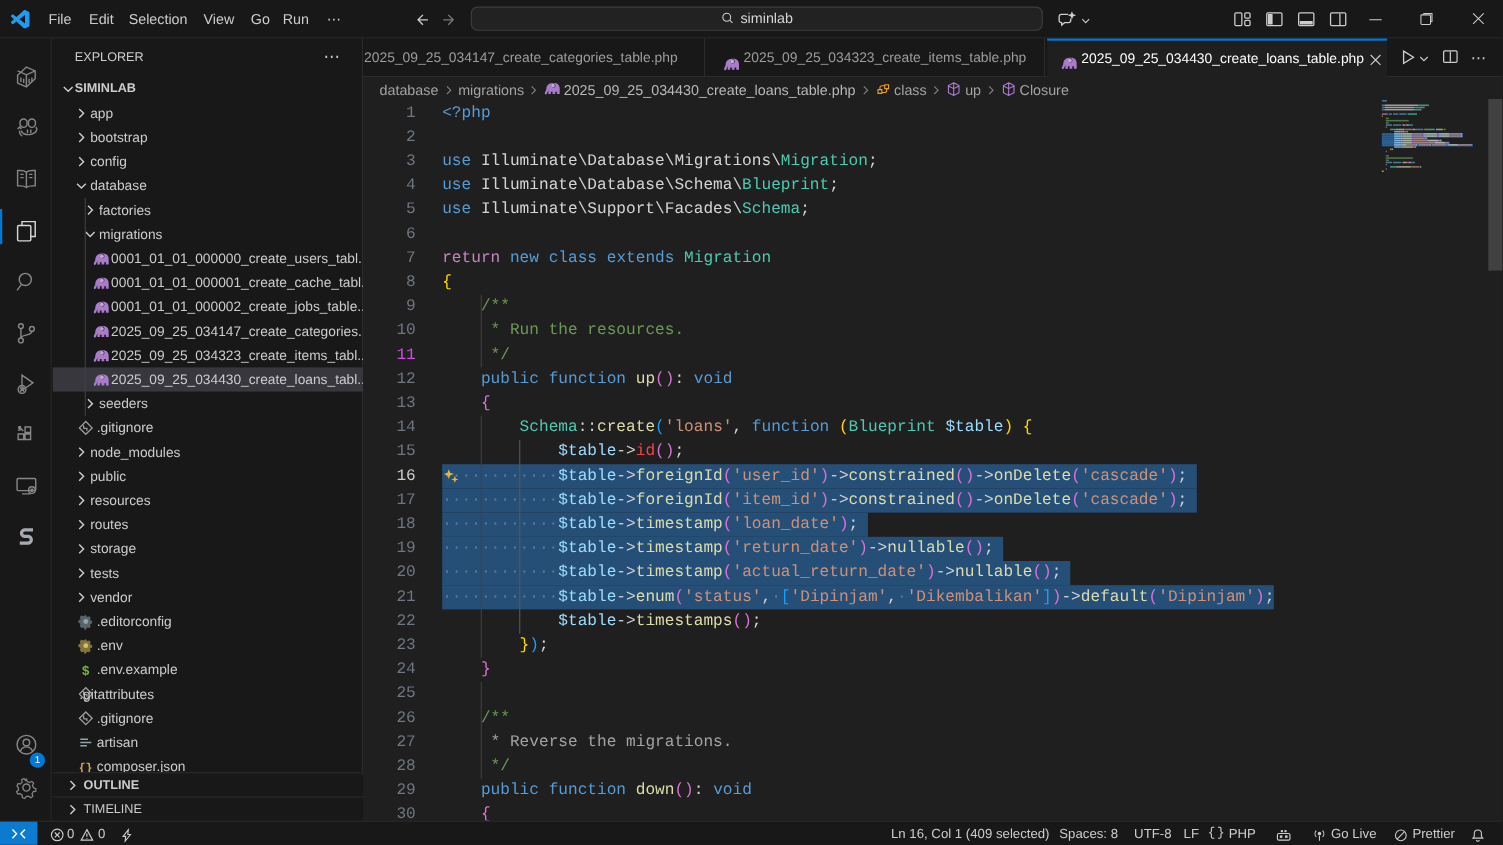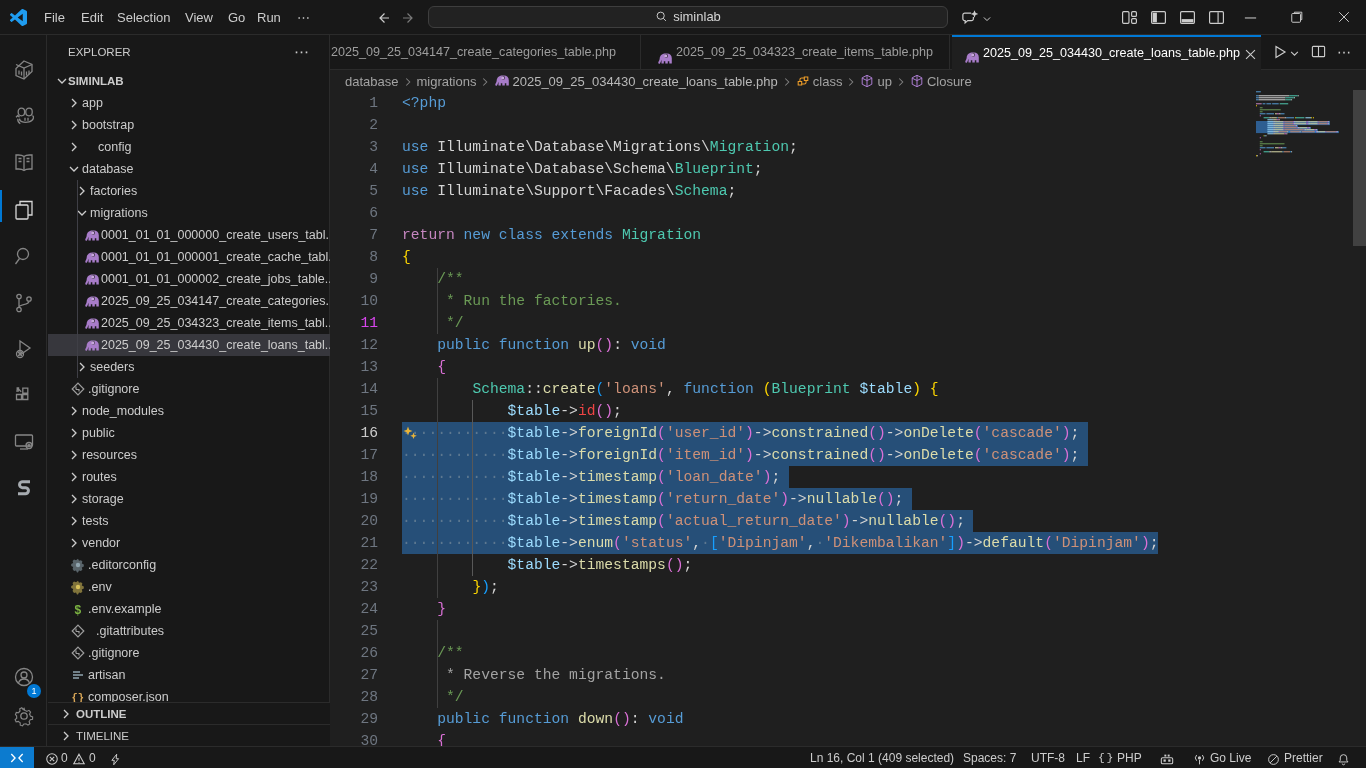--- a/index.html
+++ b/index.html
@@ -179,21 +179,21 @@
 <div class="tr" style="top:114px;">
 <span style="left:18px" class="twp"><svg class="tw" viewBox="0 0 16 16">
           <path d="M6 4l4 4-4 4" fill="none" stroke="#cccccc" stroke-width="1.3"></path>
         </svg></span>
       <span class="tl" style="left:34px">bootstrap</span>
 </div>
 <div class="tr" style="top:136px;">
 <span style="left:18px" class="twp"><svg class="tw" viewBox="0 0 16 16">
           <path d="M6 4l4 4-4 4" fill="none" stroke="#cccccc" stroke-width="1.3"></path>
         </svg></span>
-      <span class="tl" style="left:50px">config</span>
+      <span class="tl" style="left:34px">config</span>
 </div>
 <div class="tr" style="top:158px;">
 <span style="left:18px" class="twp"><svg class="tw" viewBox="0 0 16 16">
           <path d="M4 6l4 4 4-4" fill="none" stroke="#cccccc" stroke-width="1.3"></path>
         </svg></span>
       <span class="tl" style="left:34px">database</span>
 </div>
 <div class="tr" style="top:180px;">
 <span style="left:26px" class="twp"><svg class="tw" viewBox="0 0 16 16">
           <path d="M6 4l4 4-4 4" fill="none" stroke="#cccccc" stroke-width="1.3"></path>
@@ -325,21 +325,21 @@
 <span style="left:22px" class="twp"><svg class="fi" viewBox="0 0 16 16">
           <text x="4.5" y="12.5" font-size="12" font-family="Liberation Sans" fill="#7cb342" font-weight="bold">$</text>
         </svg></span>
       <span class="tl" style="left:40px">.env.example</span>
 </div>
 <div class="tr" style="top:620px;">
 <span style="left:22px" class="twp"><svg class="fi" viewBox="0 0 16 16">
           <path fill="none" stroke="#9e9e9e" stroke-width="1.2" d="M8 2.2L13.8 8 8 13.8 2.2 8z"></path>
           <path stroke="#9e9e9e" stroke-width="1.2" d="M6 5.5v3M6 8.5h3v2" fill="none"></path>
         </svg></span>
-      <span class="tl" style="left:48px">.gitattributes</span>
+      <span class="tl" style="left:24px">.gitattributes</span>
 </div>
 <div class="tr" style="top:642px;">
 <span style="left:22px" class="twp"><svg class="fi" viewBox="0 0 16 16">
           <path fill="none" stroke="#9e9e9e" stroke-width="1.2" d="M8 2.2L13.8 8 8 13.8 2.2 8z"></path>
           <path stroke="#9e9e9e" stroke-width="1.2" d="M6 5.5v3M6 8.5h3v2" fill="none"></path>
         </svg></span>
       <span class="tl" style="left:40px">.gitignore</span>
 </div>
 <div class="tr" style="top:664px;">
 <span style="left:22px" class="twp"><svg class="fi" viewBox="0 0 16 16">
@@ -445,21 +445,21 @@
 <div class="ln" style="top:180px;color:#6e7681">5</div>
 <div class="cl" style="top:180px"><span style="color:#569cd6">use</span><span style="color:#d4d4d4"> Illuminate\Support\Facades\</span><span style="color:#4ec9b0">Schema</span><span style="color:#d4d4d4">;</span></div>
 <div class="ln" style="top:202px;color:#6e7681">6</div>
 <div class="ln" style="top:224px;color:#6e7681">7</div>
 <div class="cl" style="top:224px"><span style="color:#c586c0">return</span><span style="color:#d4d4d4"> </span><span style="color:#569cd6">new</span><span style="color:#d4d4d4"> </span><span style="color:#569cd6">class</span><span style="color:#d4d4d4"> </span><span style="color:#569cd6">extends</span><span style="color:#d4d4d4"> </span><span style="color:#4ec9b0">Migration</span></div>
 <div class="ln" style="top:246px;color:#6e7681">8</div>
 <div class="cl" style="top:246px"><span style="color:#ffd700">{</span></div>
 <div class="ln" style="top:268px;color:#6e7681">9</div>
 <div class="cl" style="top:268px"><span style="color:#d4d4d4">    </span><span style="color:#6a9955">/**</span></div>
 <div class="ln" style="top:290px;color:#6e7681">10</div>
-<div class="cl" style="top:290px"><span style="color:#d4d4d4">    </span><span style="color:#6a9955"> * Run the factories.</span></div>
+<div class="cl" style="top:290px"><span style="color:#d4d4d4">    </span><span style="color:#6a9955"> * Run the resources.</span></div>
 <div class="ln" style="top:312px;color:#d946ef">11</div>
 <div class="cl" style="top:312px"><span style="color:#d4d4d4">    </span><span style="color:#6a9955"> */</span></div>
 <div class="ln" style="top:334px;color:#6e7681">12</div>
 <div class="cl" style="top:334px"><span style="color:#d4d4d4">    </span><span style="color:#569cd6">public</span><span style="color:#d4d4d4"> </span><span style="color:#569cd6">function</span><span style="color:#d4d4d4"> </span><span style="color:#dcdcaa">up</span><span style="color:#da70d6">()</span><span style="color:#d4d4d4">: </span><span style="color:#569cd6">void</span></div>
 <div class="ln" style="top:356px;color:#6e7681">13</div>
 <div class="cl" style="top:356px"><span style="color:#d4d4d4">    </span><span style="color:#da70d6">{</span></div>
 <div class="ln" style="top:378px;color:#6e7681">14</div>
 <div class="cl" style="top:378px"><span style="color:#d4d4d4">        </span><span style="color:#4ec9b0">Schema</span><span style="color:#d4d4d4">::</span><span style="color:#dcdcaa">create</span><span style="color:#179fff">(</span><span style="color:#ce9178">'loans'</span><span style="color:#d4d4d4">, </span><span style="color:#569cd6">function</span><span style="color:#d4d4d4"> </span><span style="color:#ffd700">(</span><span style="color:#4ec9b0">Blueprint</span><span style="color:#d4d4d4"> </span><span style="color:#9cdcfe">$table</span><span style="color:#ffd700">)</span><span style="color:#d4d4d4"> </span><span style="color:#ffd700">{</span></div>
 <div class="ln" style="top:400px;color:#6e7681">15</div>
 <div class="cl" style="top:400px"><span style="color:#d4d4d4">            </span><span style="color:#9cdcfe">$table</span><span style="color:#d4d4d4">-&gt;</span><span style="color:#ef4444">id</span><span style="color:#da70d6">()</span><span style="color:#d4d4d4">;</span></div>
@@ -669,21 +669,21 @@
         </svg></span>
 <span style="position:absolute;left:61px">0</span>
 <span style="position:absolute;left:72px;top:4px"><svg width="14" height="14" viewBox="0 0 16 16">
           <path fill="none" stroke="#cccccc" stroke-width="1.2" d="M8 2.5l6 11H2zM8 6.5v3.5M8 11.5v.8"></path>
         </svg></span>
 <span style="position:absolute;left:89px">0</span>
 <span style="position:absolute;left:109px;top:4px"><svg width="13" height="13" viewBox="0 0 16 16">
           <path fill="none" stroke="#cccccc" stroke-width="1.2" d="M9.5 1.5L3.5 9h3L5.8 14.5l6-7.5h-3z"></path>
         </svg></span>
 <span style="position:absolute;left:810px">Ln 16, Col 1 (409 selected)</span>
-<span style="position:absolute;left:963px">Spaces: 7</span>
+<span style="position:absolute;left:963px">Spaces: 8</span>
 <span style="position:absolute;left:1031px">UTF-8</span>
 <span style="position:absolute;left:1076px">LF</span>
 <span style="position:absolute;left:1098px;font-family:'Liberation Mono';font-size:11.5px;letter-spacing:1.5px">{}</span>
 <span style="position:absolute;left:1117px">PHP</span>
 <span style="position:absolute;left:1160px;top:4px"><svg width="14" height="14" viewBox="0 0 16 16">
           <rect x="1.5" y="6.5" width="13" height="7" rx="1.5" stroke="#cccccc" stroke-width="1.2" fill="none"></rect>
           <g fill="#cccccc">
             <rect x="4" y="8.5" width="2.6" height="2.6"></rect>
             <rect x="9.4" y="8.5" width="2.6" height="2.6"></rect>
             <rect x="5" y="3" width="2.2" height="2.2"></rect>

